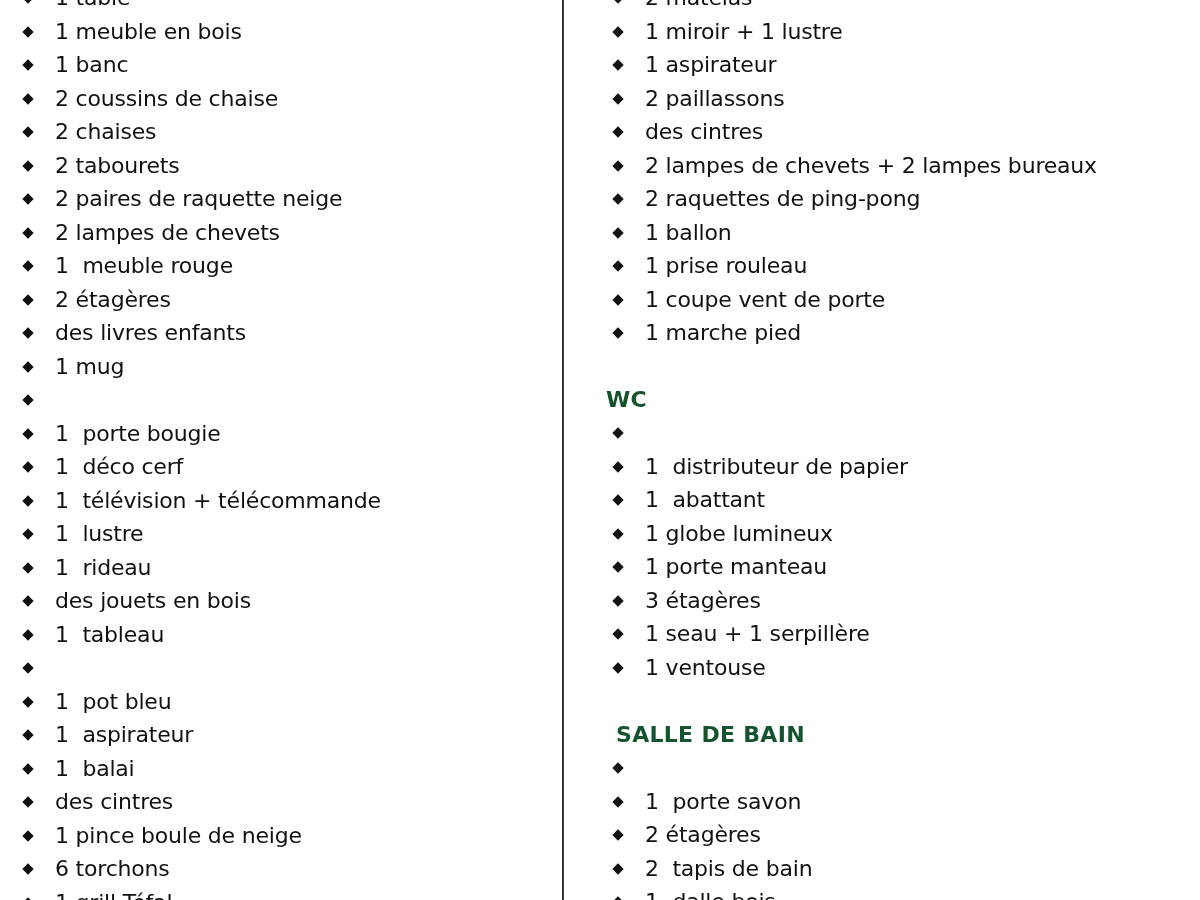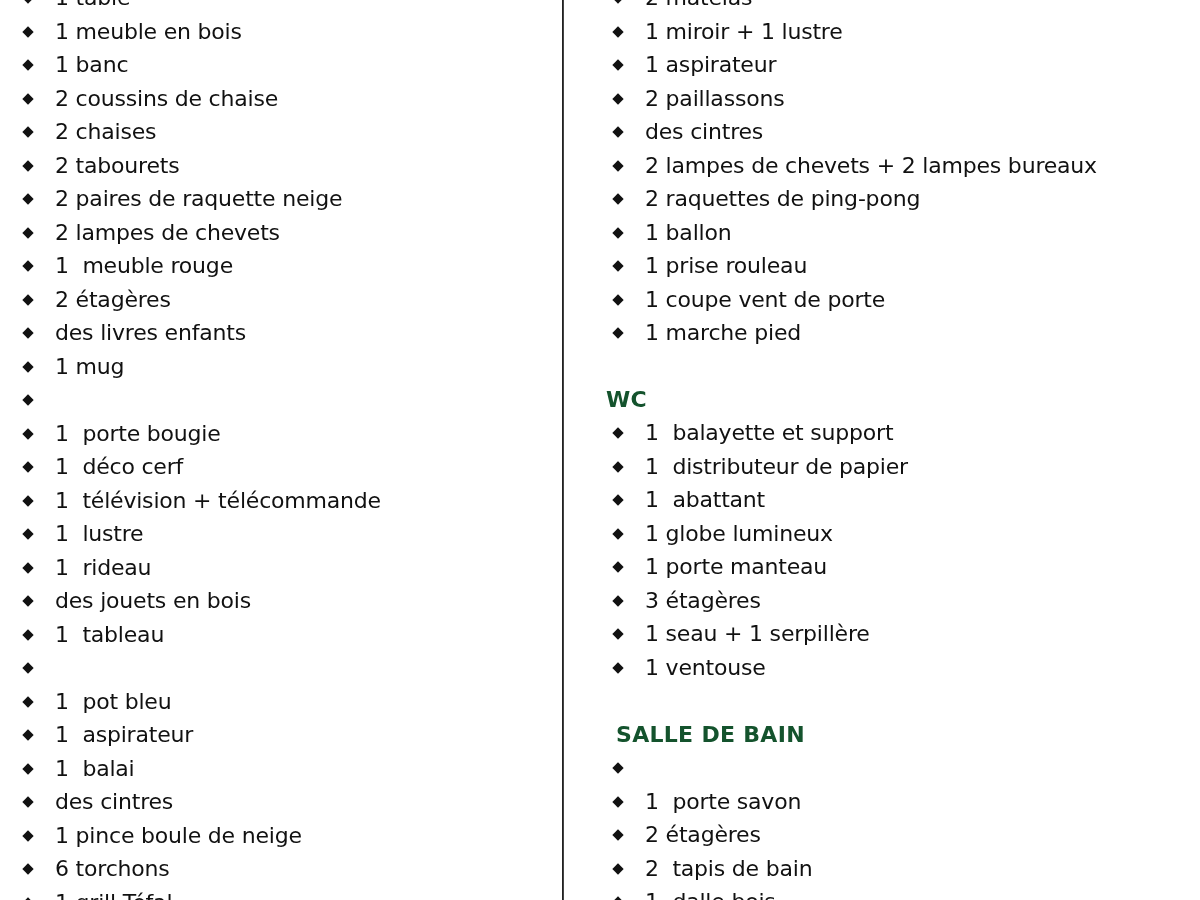--- a/index.html
+++ b/index.html
@@ -70,21 +70,21 @@
     <div class="row" style="top: 50px; left: 0px; width: 100%;"><span class="bullet" style="left: 48px;"></span><span class="txt" style="left: 79px;">1 aspirateur</span></div>
     <div class="row" style="top: 83.5px; left: 0px; width: 100%;"><span class="bullet" style="left: 48px;"></span><span class="txt" style="left: 79px;">2 paillassons</span></div>
     <div class="row" style="top: 117px; left: 0px; width: 100%;"><span class="bullet" style="left: 48px;"></span><span class="txt" style="left: 79px;">des cintres</span></div>
     <div class="row" style="top: 150.5px; left: 0px; width: 100%;"><span class="bullet" style="left: 48px;"></span><span class="txt" style="left: 79px;">2 lampes de chevets + 2 lampes bureaux</span></div>
     <div class="row" style="top: 184px; left: 0px; width: 100%;"><span class="bullet" style="left: 48px;"></span><span class="txt" style="left: 79px;">2 raquettes de ping-pong</span></div>
     <div class="row" style="top: 217.5px; left: 0px; width: 100%;"><span class="bullet" style="left: 48px;"></span><span class="txt" style="left: 79px;">1 ballon</span></div>
     <div class="row" style="top: 251px; left: 0px; width: 100%;"><span class="bullet" style="left: 48px;"></span><span class="txt" style="left: 79px;">1 prise rouleau</span></div>
     <div class="row" style="top: 284.5px; left: 0px; width: 100%;"><span class="bullet" style="left: 48px;"></span><span class="txt" style="left: 79px;">1 coupe vent de porte</span></div>
     <div class="row" style="top: 318px; left: 0px; width: 100%;"><span class="bullet" style="left: 48px;"></span><span class="txt" style="left: 79px;">1 marche pied</span></div>
     <div class="heading" style="top: 385px; left: 40px;">WC</div>
-    <div class="row" style="top: 418px; left: 0px; width: 100%;"><span class="bullet" style="left: 48px;"></span><span class="txt" style="left: 79px;">1  balayette et support</span></div>
+    <div class="row" style="top: 418px; left: 0px; width: 100%;"><span class="bullet" style="left: 48px;"></span></div>
     <div class="row" style="top: 451.5px; left: 0px; width: 100%;"><span class="bullet" style="left: 48px;"></span><span class="txt" style="left: 79px;">1  distributeur de papier</span></div>
     <div class="row" style="top: 485px; left: 0px; width: 100%;"><span class="bullet" style="left: 48px;"></span><span class="txt" style="left: 79px;">1  abattant</span></div>
     <div class="row" style="top: 518.5px; left: 0px; width: 100%;"><span class="bullet" style="left: 48px;"></span><span class="txt" style="left: 79px;">1 globe lumineux</span></div>
     <div class="row" style="top: 552px; left: 0px; width: 100%;"><span class="bullet" style="left: 48px;"></span><span class="txt" style="left: 79px;">1 porte manteau</span></div>
     <div class="row" style="top: 585.5px; left: 0px; width: 100%;"><span class="bullet" style="left: 48px;"></span><span class="txt" style="left: 79px;">3 étagères</span></div>
     <div class="row" style="top: 619px; left: 0px; width: 100%;"><span class="bullet" style="left: 48px;"></span><span class="txt" style="left: 79px;">1 seau + 1 serpillère</span></div>
     <div class="row" style="top: 652.5px; left: 0px; width: 100%;"><span class="bullet" style="left: 48px;"></span><span class="txt" style="left: 79px;">1 ventouse</span></div>
     <div class="heading" style="top: 720px; left: 50px;">SALLE DE BAIN</div>
     <div class="row" style="top: 753px; left: 0px; width: 100%;"><span class="bullet" style="left: 48px;"></span></div>
     <div class="row" style="top: 786.5px; left: 0px; width: 100%;"><span class="bullet" style="left: 48px;"></span><span class="txt" style="left: 79px;">1  porte savon</span></div>

